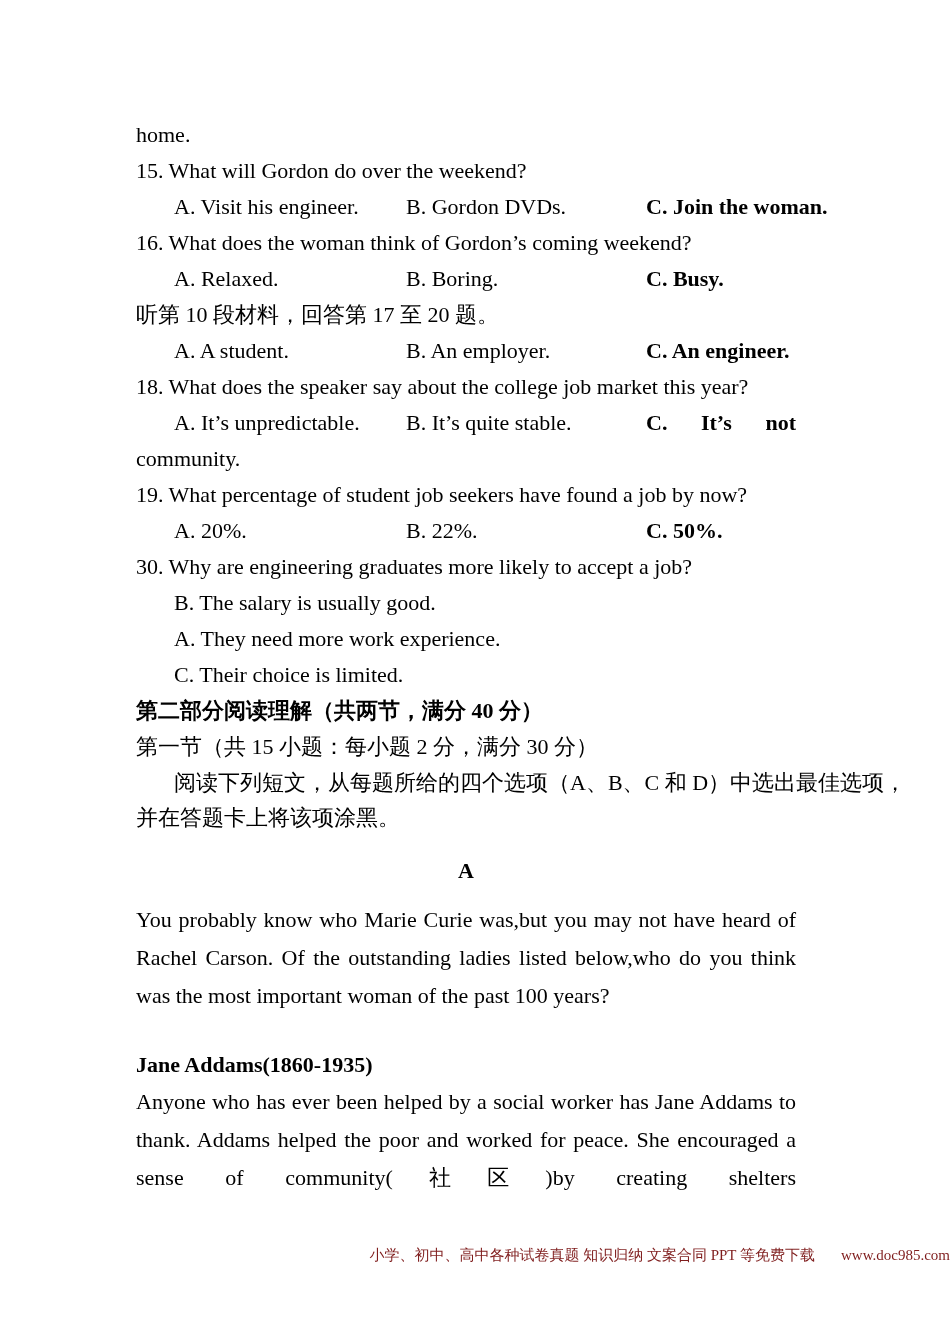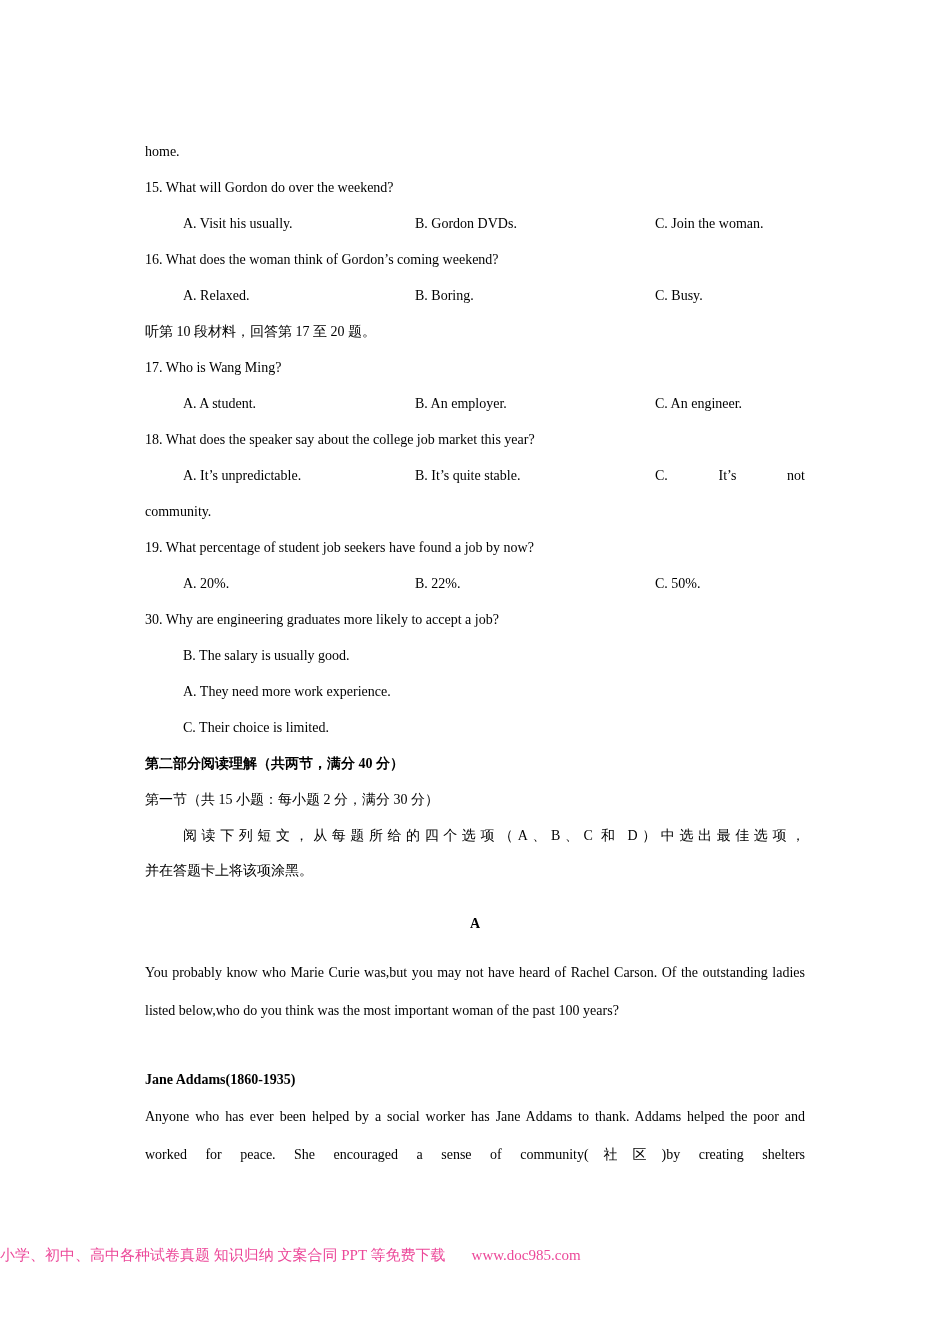--- a/index.html
+++ b/index.html
@@ -13,35 +13,34 @@
     overflow: hidden;
   }
   .page {
     position: relative;
     width: 950px;
     height: 1344px;
     background: #ffffff;
   }
   .content {
     position: absolute;
-    left: 145px;
+    left: 136px;
     top: 117px;
     width: 660px;
-    font-size: 14px;
-    margin-top: 17px;
+    font-size: 22px;
   }
   .line {
     height: 36px;
     line-height: 36px;
     white-space: nowrap;
   }
   .opts { position: relative; }
   .oA { position: absolute; left: 38px; }
   .oB { position: absolute; left: 270px; }
-  .oC { position: absolute; left: 510px; }
+  .oC { position: absolute; left: 510px; font-weight: bold; }
   .cJust {
     display: flex;
     justify-content: space-between;
     width: 150px;
   }
   .indent { padding-left: 38px; }
   .bold { font-weight: bold; }
   .jline {
     height: 35px;
     line-height: 35px;
@@ -60,51 +59,50 @@
   .sp18 { height: 18px; }
   .sp12 { height: 12px; }
   .sp32 { height: 32px; }
   .footer {
     position: absolute;
     left: 0;
     right: 0;
     top: 1240px;
     height: 30px;
     line-height: 30px;
-    text-align: left;
+    text-align: right;
     font-size: 15px;
-    color: #ec4899;
+    color: #7f1d1d;
   }
   .footer .url { margin-left: 26px; }
 </style>
 </head>
 <body>
 
 <div class="page">
   <div class="content">
 
     <div class="line">home.</div>
 
     <div class="line">15. What will Gordon do over the weekend?</div>
     <div class="line opts">
-      <span class="oA">A. Visit his usually.</span>
+      <span class="oA">A. Visit his engineer.</span>
       <span class="oB">B. Gordon DVDs.</span>
       <span class="oC">C. Join the woman.</span>
     </div>
 
     <div class="line">16. What does the woman think of Gordon’s coming weekend?</div>
     <div class="line opts">
       <span class="oA">A. Relaxed.</span>
       <span class="oB">B. Boring.</span>
       <span class="oC">C. Busy.</span>
     </div>
 
     <div class="line">听第 10 段材料，回答第 17 至 20 题。</div>
 
-    <div class="line">17. Who is Wang Ming?</div>
     <div class="line opts">
       <span class="oA">A. A student.</span>
       <span class="oB">B. An employer.</span>
       <span class="oC">C. An engineer.</span>
     </div>
 
     <div class="line">18. What does the speaker say about the college job market this year?</div>
     <div class="line opts">
       <span class="oA">A. It’s unpredictable.</span>
       <span class="oB">B. It’s quite stable.</span>

